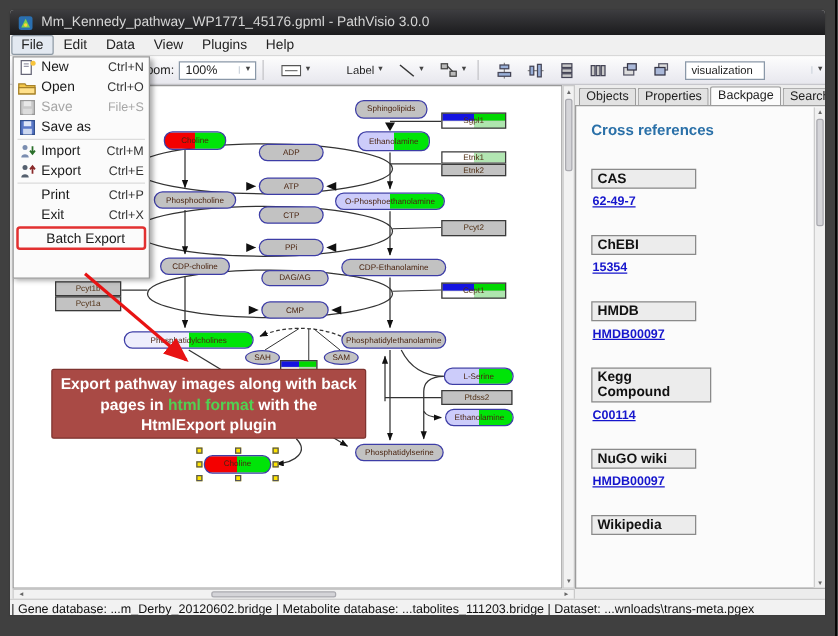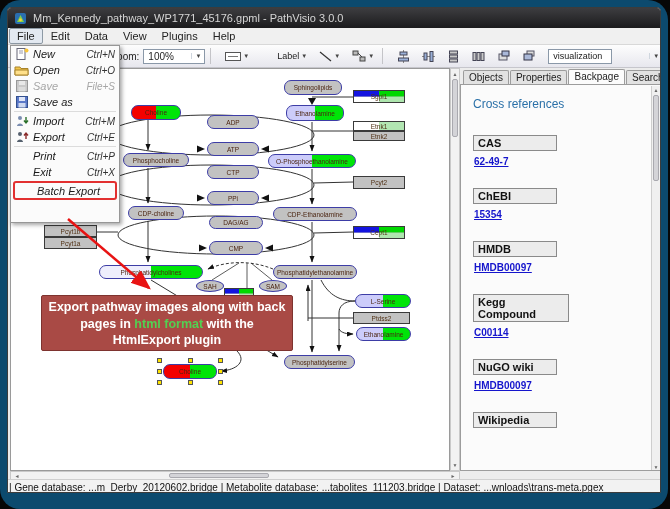--- a/index.html
+++ b/index.html
@@ -1,17 +1,17 @@
 <!DOCTYPE html>
 <html><head>
 <meta charset="utf-8">
 <style>
   * { margin:0; padding:0; box-sizing:border-box; }
   html,body { width:670px; height:509px; background:#070707; font-family:"Liberation Sans", sans-serif; overflow:hidden; }
-  #stage { position:relative; width:668px; height:509px; background:#0c4a6e;border-radius:20px; }
+  #stage { position:relative; width:668px; height:509px; background:#404040; }
 
   
   #win { position:absolute; left:7px; top:7px; width:654px; height:486px; background:#ececec;
          border:1px solid #3c3c3c; border-radius:4px 4px 0 0; overflow:hidden; }
   #titlebar { position:absolute; left:0; top:0; width:100%; height:20px;
               background:linear-gradient(#3d3d40,#1b1b1d); color:#d6d6d6; font-size:11px;
               display:flex; align-items:center; padding-left:6px; }
   #titlebar .appicon { width:13px; height:13px; margin-right:6px; }
   #menubar { position:absolute; left:0; top:20px; width:100%; height:17px; background:#f0f0f0;
              border-bottom:1px solid #d8d8d8; display:flex; align-items:center; font-size:11px; color:#222; }
@@ -54,21 +54,21 @@
   .handle { position:absolute; width:5px; height:5px; background:#ffe400; border:1px solid #555; z-index:5; }
 
   
   #callout { position:absolute; left:30px; top:226px; width:252px; height:56px; z-index:20;
              background:#a94a45; border:1px solid #7e332f; border-radius:2px;
              color:#fff; font-weight:bold; font-size:12.5px; text-align:center; line-height:1.33; padding-top:3px; }
   #callout .hl { color:#52d052; }
 
   
   #filemenu { position:absolute; left:2px; top:37px; width:110px; height:178px; background:#fbfbfb;
-              border:1px solid #979797; box-shadow:2px 2px 4px rgba(0,0,0,.35); z-index:40; font-size:11px; color:#1a1a1a;font-style:italic; }
+              border:1px solid #979797; box-shadow:2px 2px 4px rgba(0,0,0,.35); z-index:40; font-size:11px; color:#1a1a1a; }
   .fm-item { height:16px; display:flex; align-items:center; padding:0 4px 0 3px; }
   .fm-ic { width:16px; height:12px; margin-right:3px; flex:0 0 16px; }
   .fm-lab { flex:1; white-space:nowrap; }
   .fm-sc { color:#333; font-size:10px; }
   .fm-item.disabled .fm-lab, .fm-item.disabled .fm-sc { color:#a6a6a6; }
   .fm-sep { height:1px; background:#dcdcdc; margin:1px 3px; }
   .fm-sub { font-size:7px; color:#333; }
   #batchbox { margin:1px 2px 0 2px; border:2px solid #e23030; border-radius:3px; }
   #batchbox .fm-item { height:15px; }
 
@@ -76,21 +76,21 @@
   #overlay { position:absolute; left:0; top:0; width:670px; height:509px; z-index:45; pointer-events:none; }
 
   
   #panel { position:absolute; left:452px; top:0; width:202px; height:403px; background:#ececec; }
   #ptabs { position:absolute; left:0; top:0; width:100%; height:17px; display:flex; align-items:flex-end; padding-left:3px; }
   .ptab { font-size:10px; color:#222; background:#e2e2e2; border:1px solid #9c9c9c; border-bottom:none;
           padding:1px 5px 2px 5px; margin-right:1px; border-radius:2px 2px 0 0; }
   .ptab.active { background:#fbfbfb; padding-bottom:3px; }
   #pcontent { position:absolute; left:0; top:16px; width:100%; height:387px; background:#fbfbfb;
               border:1px solid #9c9c9c; padding:12px 0 0 12px; overflow:hidden; }
-  #pheading { color:#2a70a8; font-weight:normal; font-size:12px; margin-bottom:24px; }
+  #pheading { color:#2a70a8; font-weight:bold; font-size:12px; margin-bottom:24px; }
   .bp-header { width:84px; background:#ececec; border:1px solid #8a8a8a; font-weight:bold; font-size:11px;
                color:#111; padding:1px 4px; margin-bottom:5px; }
   .bp-link { display:block; color:#1515cc; font-size:10px; font-weight:bold; text-decoration:underline; margin:0 0 21px 1px; }
   .bp-plain { display:block; color:#111; font-size:10px; margin:0 0 21px 1px; }
   #pscroll { position:absolute; right:1px; top:1px; width:9px; height:385px; background:#f0f0f0; border-left:1px solid #cecece; }
   #pscroll .thumb { position:absolute; left:1px; top:9px; width:6px; height:86px; background:#d4d4d8; border:1px solid #a9a9af; border-radius:2px; }
 
   
   #statusbar { position:absolute; left:0; top:471px; width:100%; height:15px; background:#f2f2f2;
                border-top:1px solid #cfcfcf; font-size:10px; color:#111; display:flex; align-items:center; padding-left:1px;

